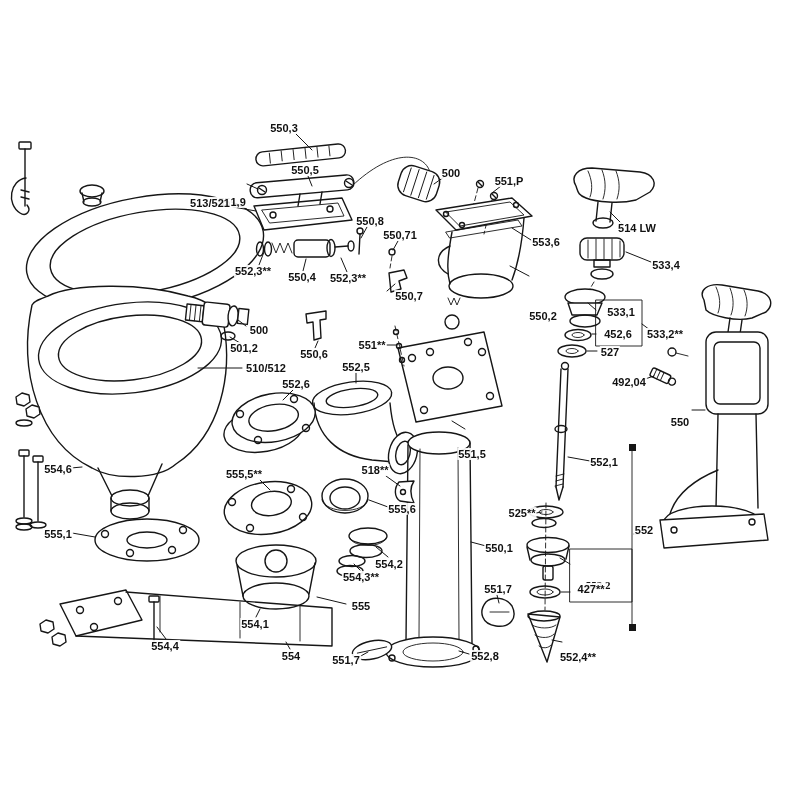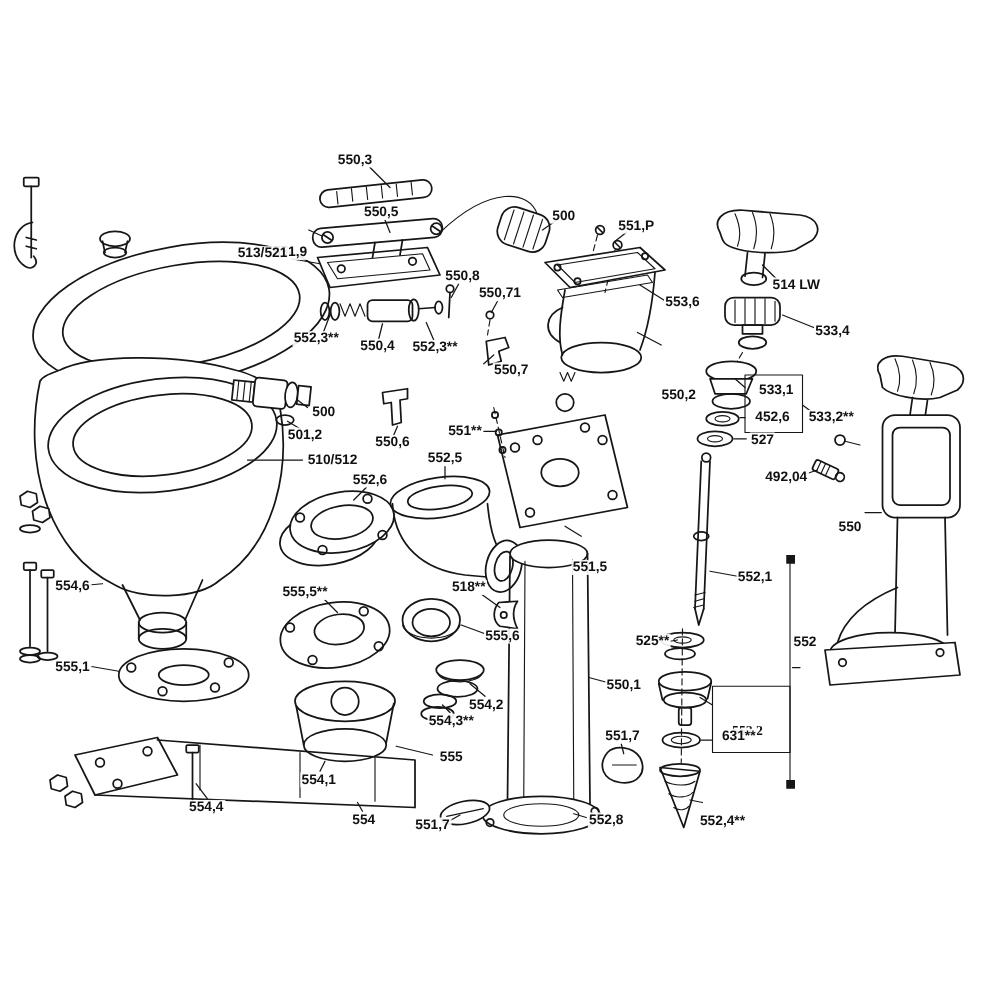--- a/index.html
+++ b/index.html
@@ -365,26 +365,26 @@
       <span class="part-label" style="left: 356px; top: 367px;">552,5</span>
       <span class="part-label" style="left: 629px; top: 382px;">492,04</span>
       <span class="part-label" style="left: 680px; top: 410px; margin-top: 12px;">550</span>
       <span class="part-label" style="left: 472px; top: 434px; margin-top: 20px;">551,5</span>
       <span class="part-label" style="left: 604px; top: 462px;">552,1</span>
       <span class="part-label" style="left: 58px; top: 469px;">554,6</span>
       <span class="part-label" style="left: 244px; top: 474px;">555,5**</span>
       <span class="part-label" style="left: 375px; top: 470px;">518**</span>
       <span class="part-label" style="left: 402px; top: 509px;">555,6</span>
       <span class="part-label" style="left: 522px; top: 513px;">525**</span>
-      <span class="part-label" style="left: 644px; top: 514px;">552</span>
+      <span class="part-label" style="left: 644px; top: 530px;">552</span>
       <span class="part-label" style="left: 58px; top: 534px;">555,1</span>
       <span class="part-label" style="left: 499px; top: 548px;">550,1</span>
       <span class="part-label" style="left: 598px; top: 585px; font-family: Liberation Serif, serif;">552,2</span>
       <span class="part-label" style="left: 389px; top: 564px;">554,2</span>
-      <span class="part-label" style="left: 591px; top: 589px;">631**</span>
+      <span class="part-label" style="left: 591px; top: 589px;">427**</span>
       <span class="part-label" style="left: 361px; top: 577px;">554,3**</span>
       <span class="part-label" style="left: 498px; top: 589px;">551,7</span>
       <span class="part-label" style="left: 361px; top: 606px;">555</span>
       <span class="part-label" style="left: 255px; top: 624px;">554,1</span>
       <span class="part-label" style="left: 578px; top: 644px; margin-top: 13px;">552,4**</span>
       <span class="part-label" style="left: 165px; top: 646px;">554,4</span>
       <span class="part-label" style="left: 291px; top: 656px;">554</span>
       <span class="part-label" style="left: 346px; top: 660px;">551,7</span>
       <span class="part-label" style="left: 485px; top: 656px;">552,8</span>
     </div>

